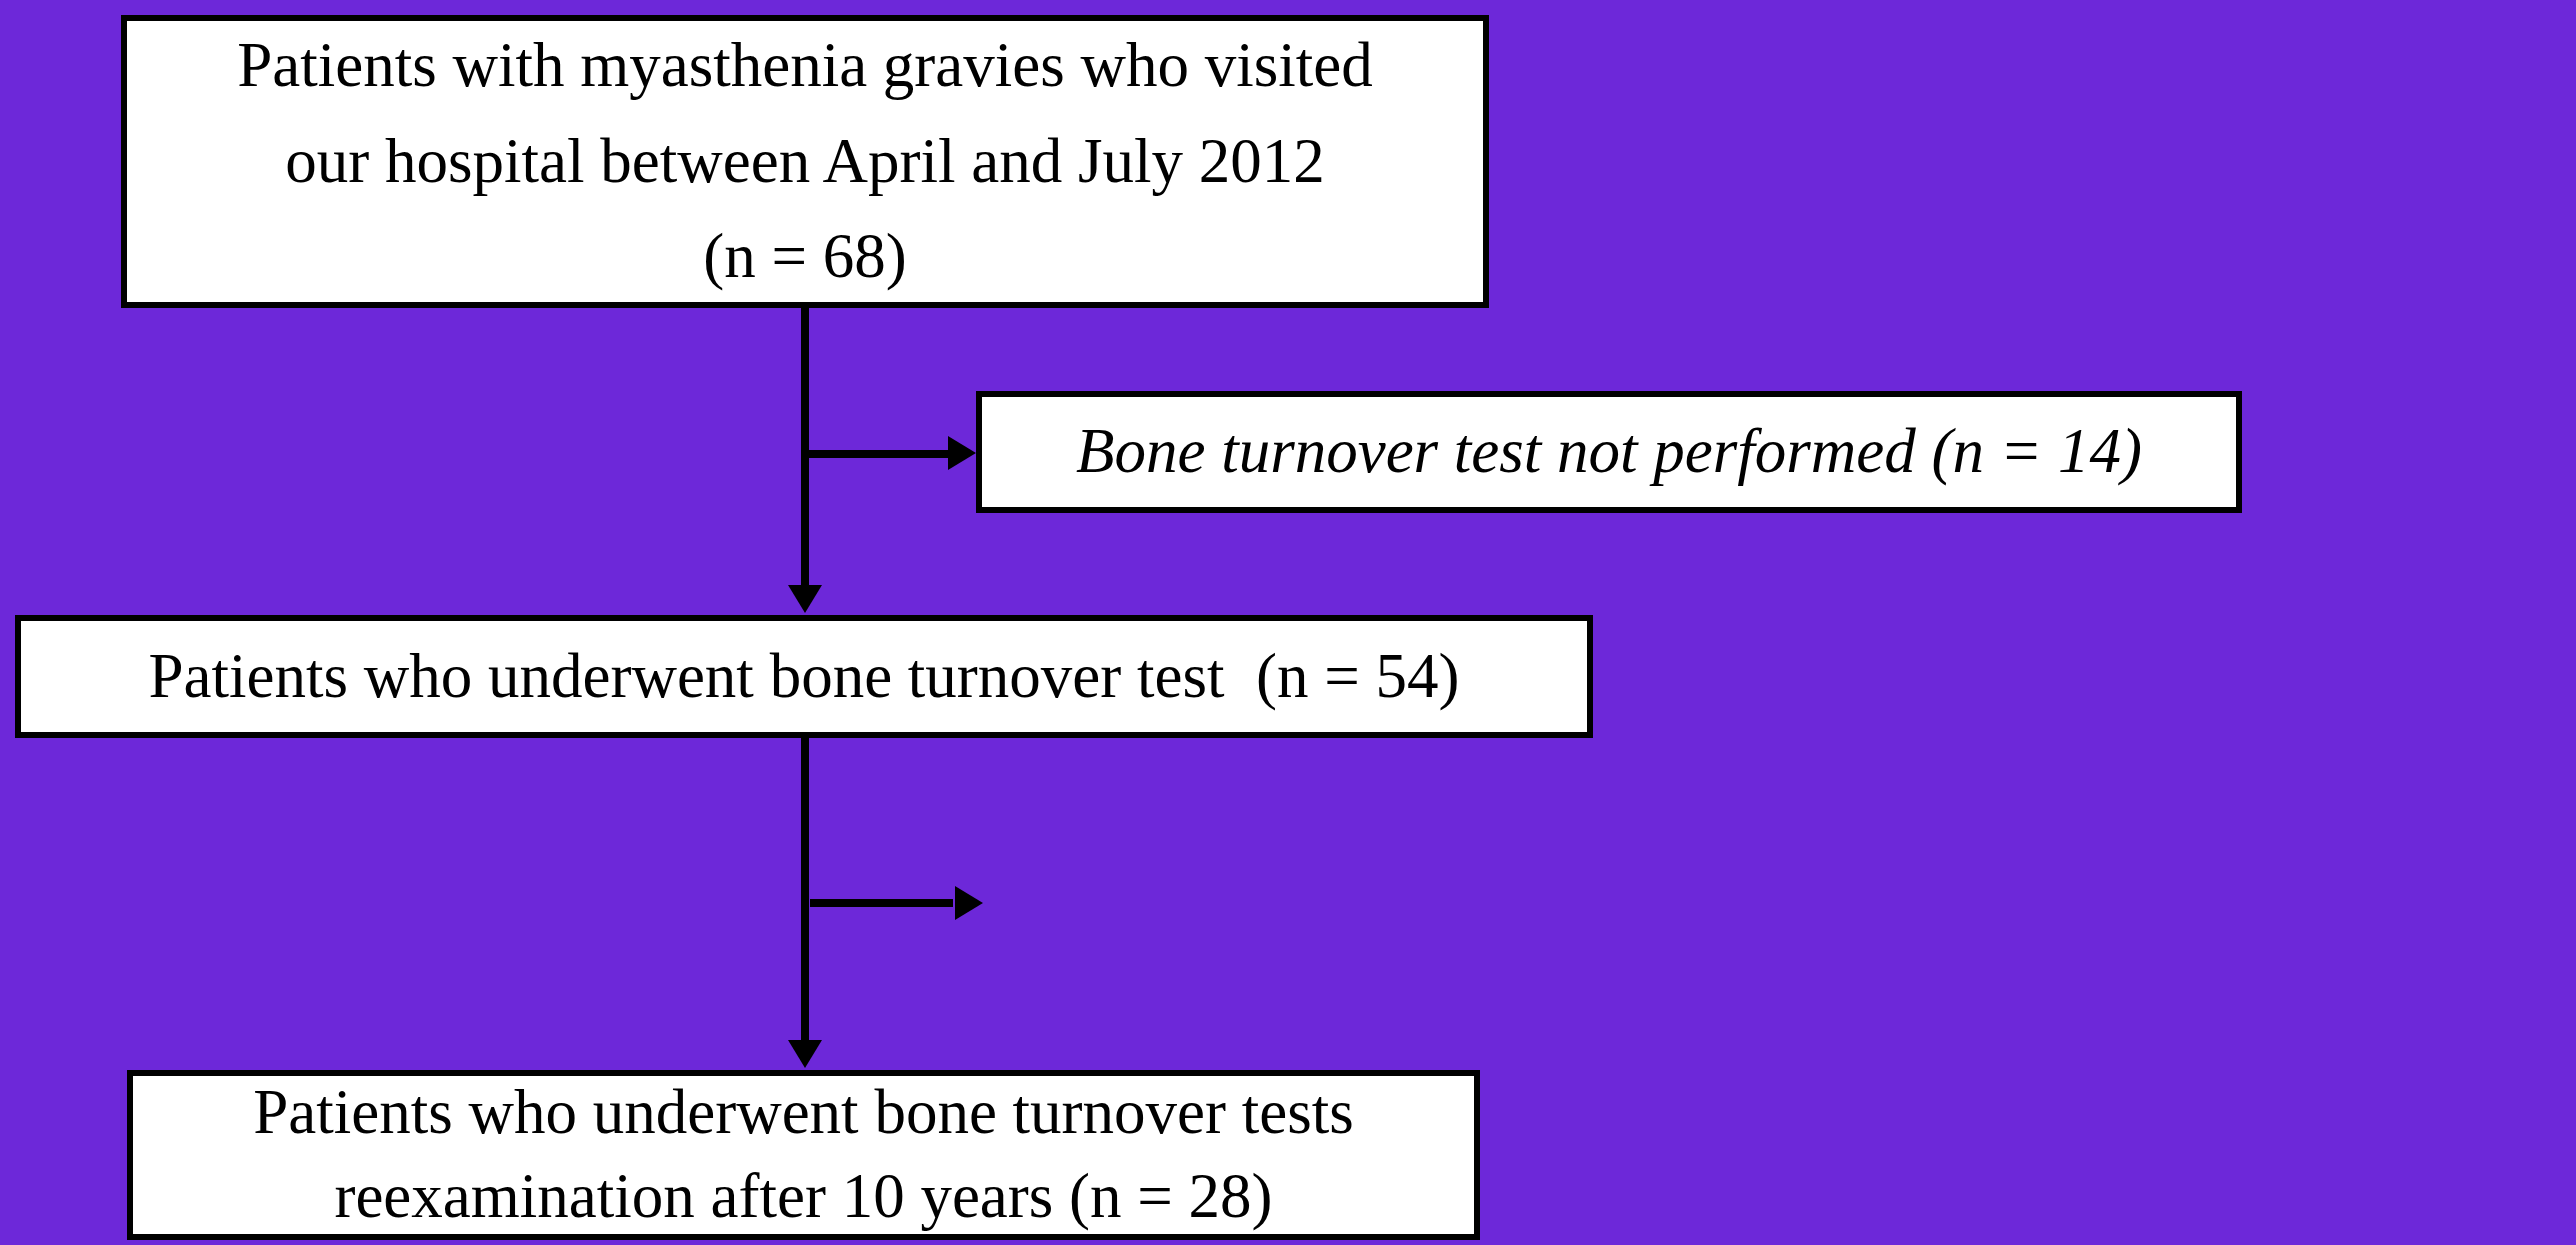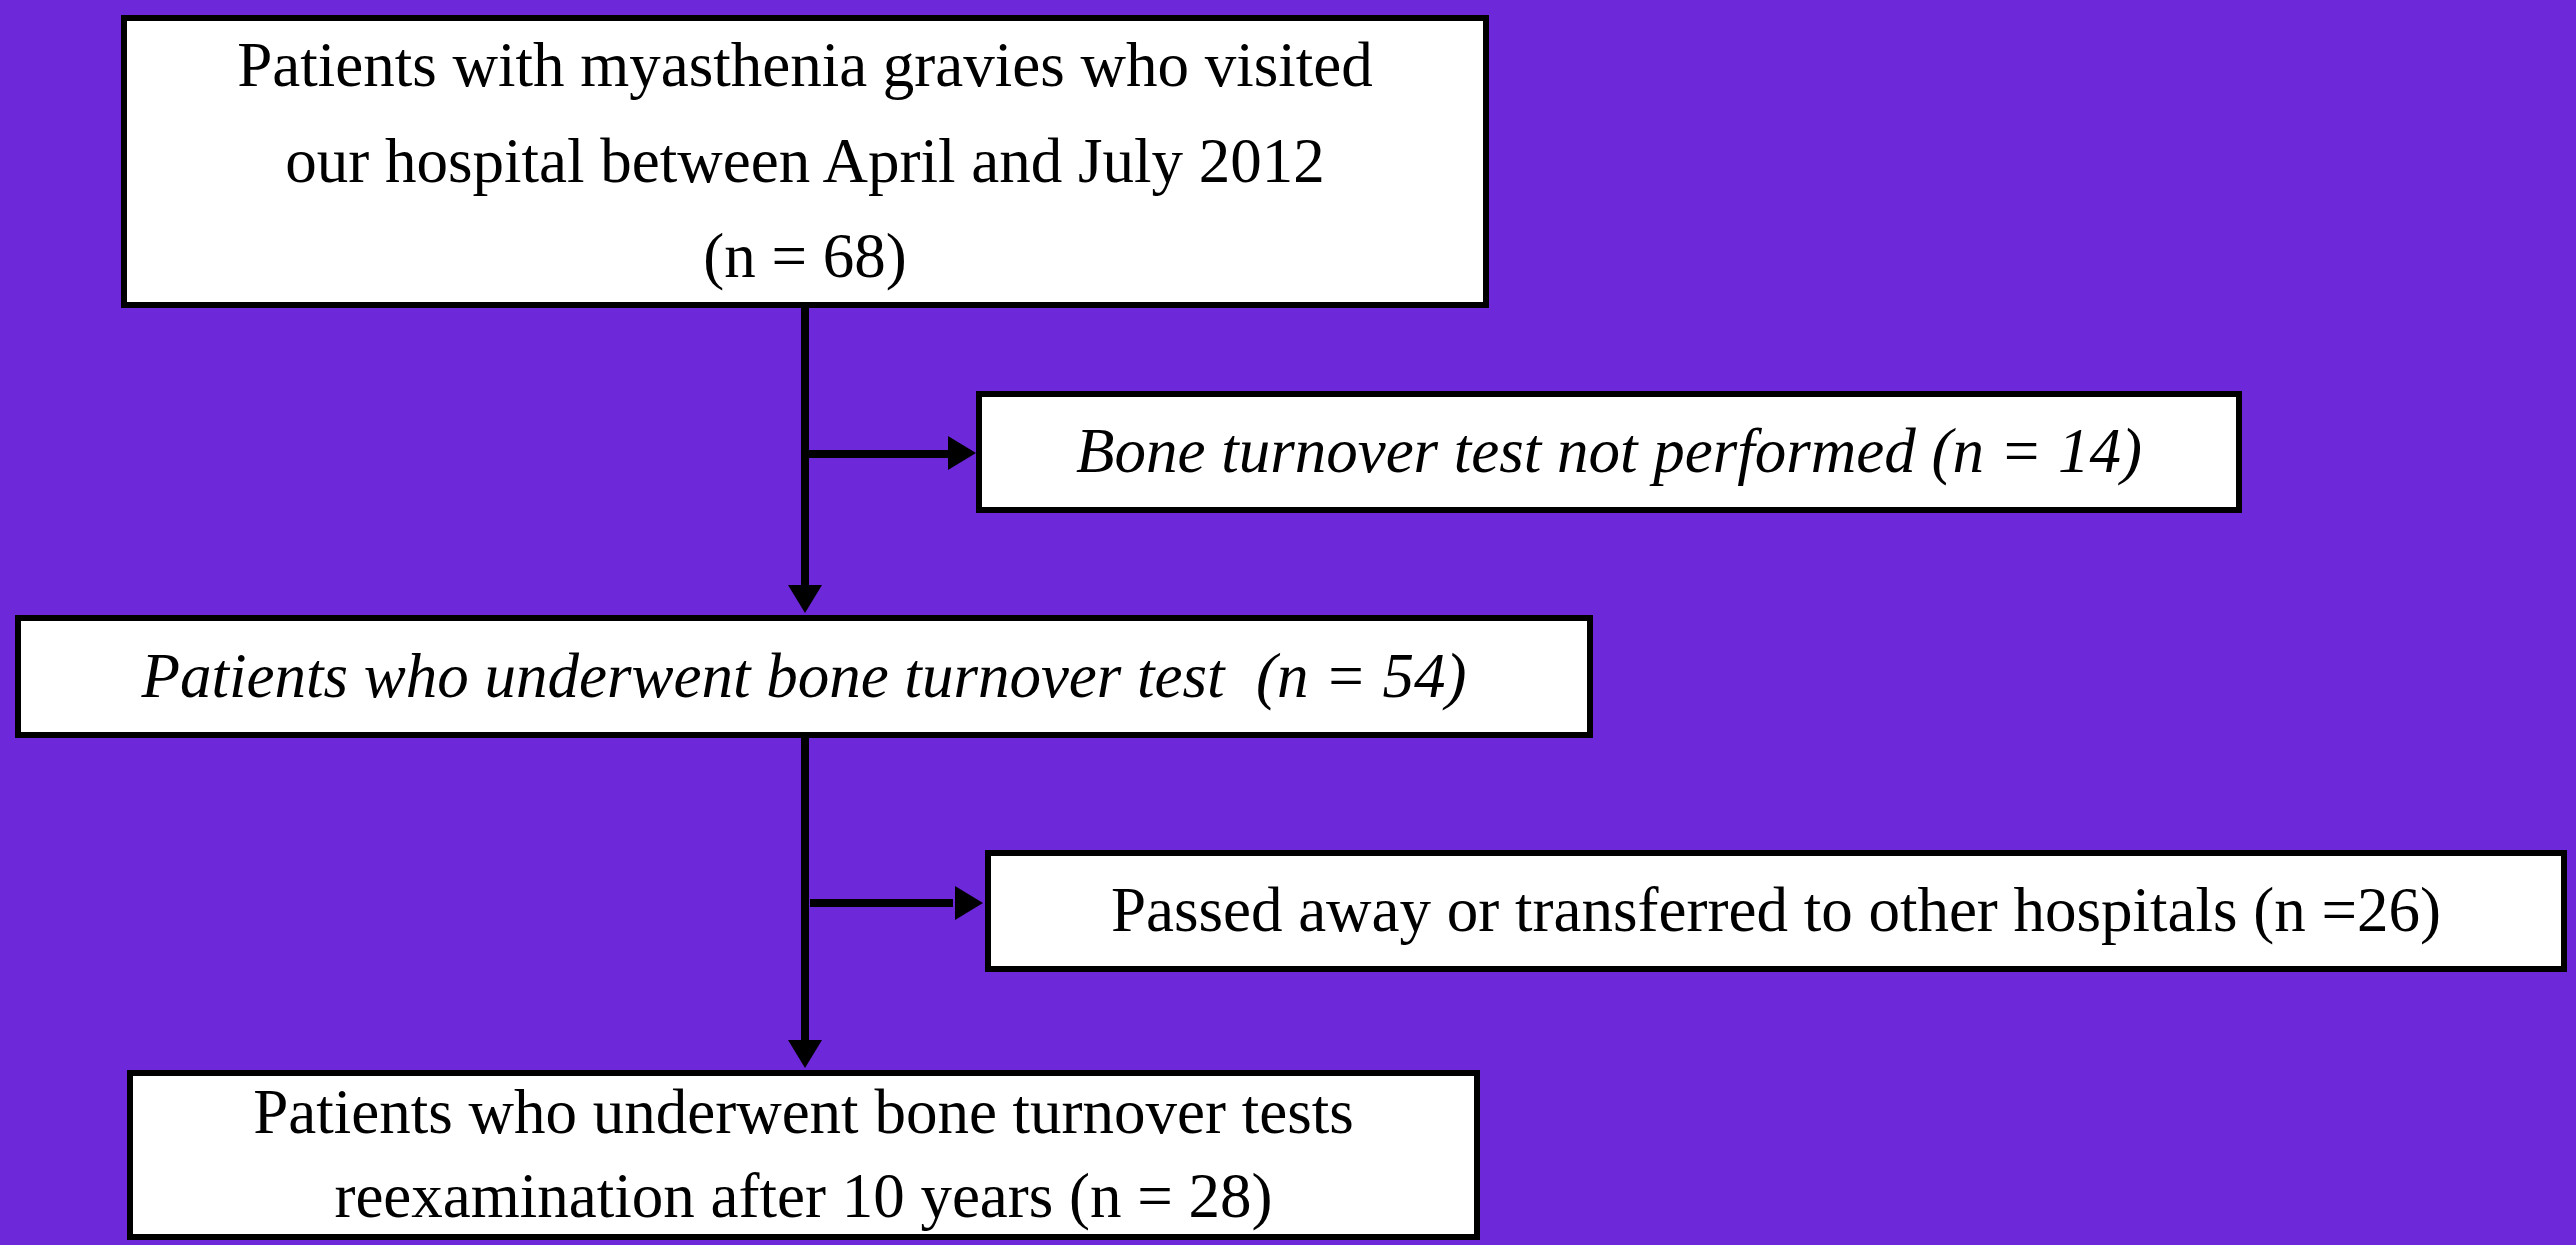--- a/index.html
+++ b/index.html
@@ -24,21 +24,21 @@
     display: flex;
     align-items: center;
     justify-content: center;
     text-align: center;
     font-size: 63px;
     line-height: 1.5;
     white-space: pre-wrap;
   }
   #box-initial        { left: 121px;  top: 15px;   width: 1368px; height: 293px; line-height: 1.52; }
   #box-excluded-1     { left: 976px; top: 391px;  width: 1266px; height: 122px; line-height: 1.1; font-style: italic; }
-  #box-underwent      { left: 15px;   top: 615px;  width: 1578px; height: 123px; line-height: 1.1; font-style: italic; }
+  #box-underwent      { left: 15px;   top: 615px;  width: 1578px; height: 123px; line-height: 1.1; }
   #box-excluded-2     { left: 985px; top: 850px; width: 1582px; height: 122px; line-height: 1.1; }
   #box-final          { left: 127px;  top: 1070px; width: 1353px; height: 170px; line-height: 1.33; }
 
   .line {
     position: absolute;
     background: #000000;
   }
   .v-line { width: 8.3px; }
   .h-line { height: 8.3px; }
 
@@ -74,21 +74,20 @@
 <div class="canvas">
 
   <div class="flow-box" id="box-initial">Patients with myasthenia gravies who visited
 our hospital between April and July 2012
 (n = 68)</div>
 
   <div class="flow-box" id="box-excluded-1">Bone turnover test not performed (n = 14)</div>
 
   <div class="flow-box" id="box-underwent">Patients who underwent bone turnover test  (n = 54)</div>
 
-  <div class="flow-box" id="box-excluded-2">Passed away or transferred to other hospitals (n =26)</div>
 
   <div class="flow-box" id="box-final">Patients who underwent bone turnover tests
 reexamination after 10 years (n = 28)</div>
 
   <div class="line v-line" id="v-line-1"></div>
   <div class="arrow-down" id="arrow-into-underwent"></div>
 
   <div class="line h-line" id="h-line-1"></div>
   <div class="arrow-right" id="arrow-into-excl-1"></div>
 

